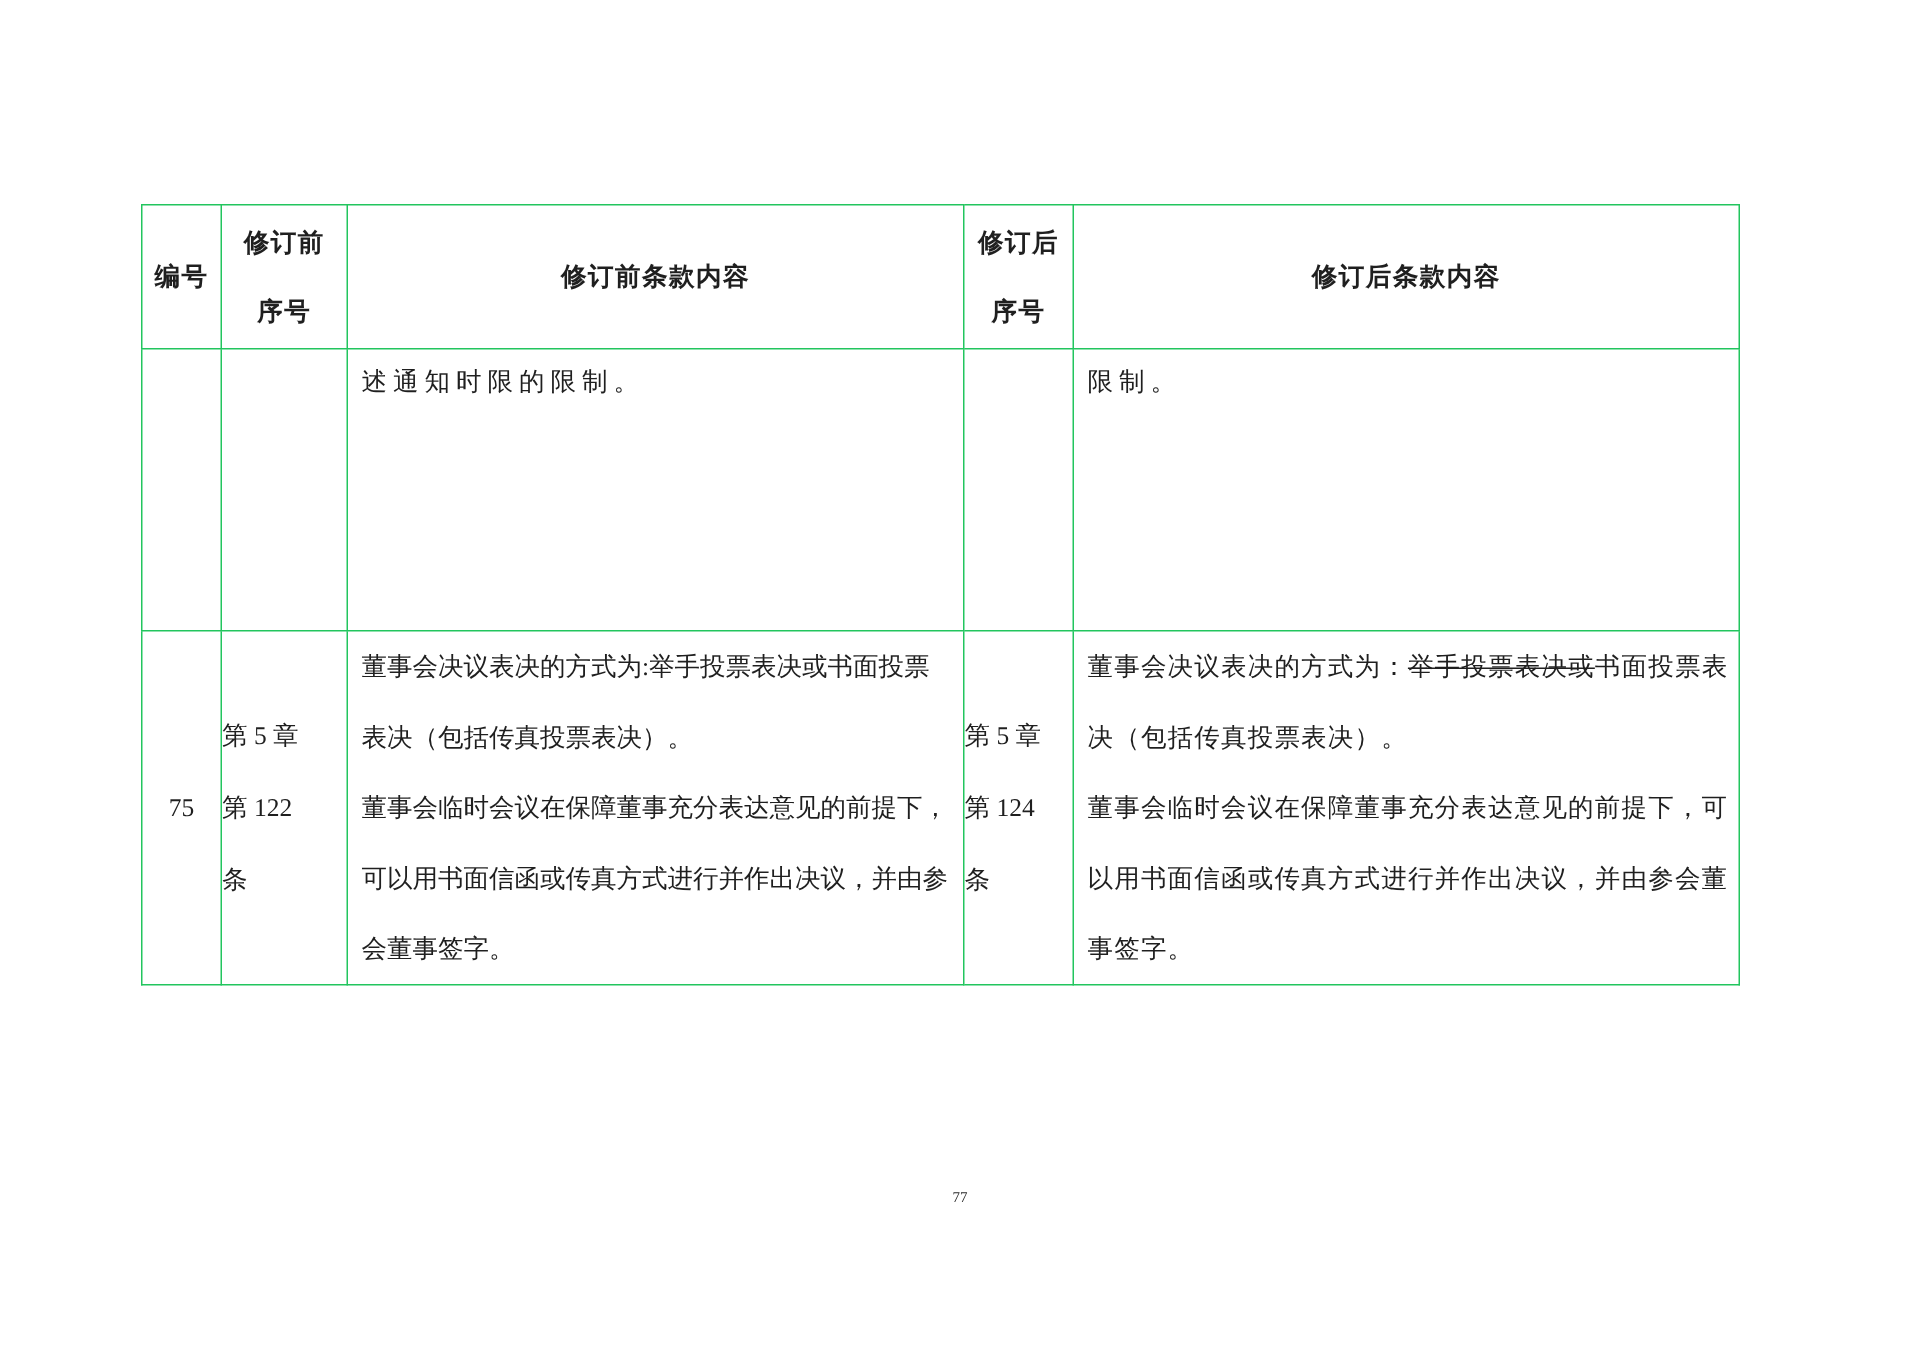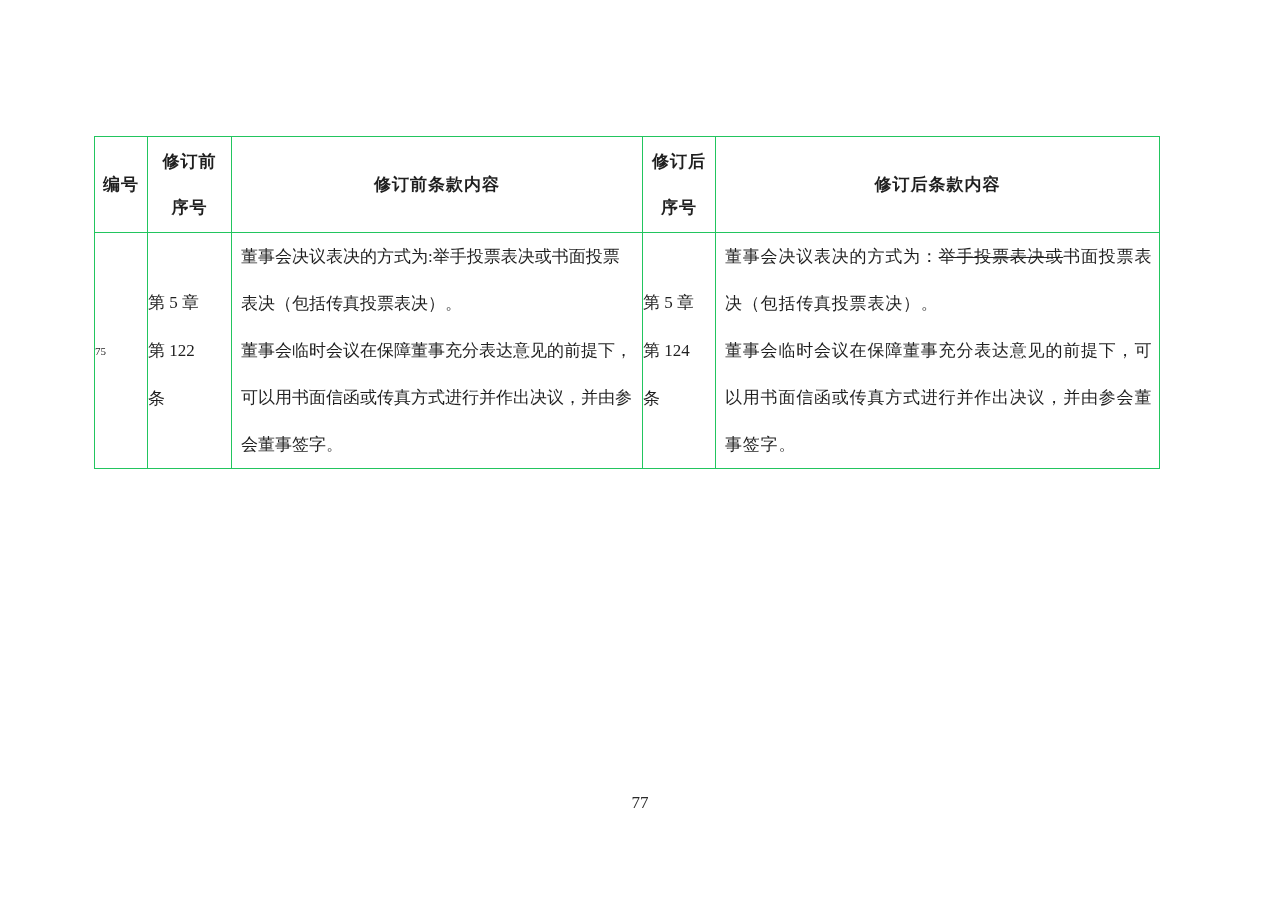--- a/index.html
+++ b/index.html
@@ -30,22 +30,22 @@
     font-size: 17px;
     text-align: center;
     line-height: 46px;
     white-space: pre-line;
     letter-spacing: 1px;
   }
   tr.h-row  { height: 96px; }
   tr.row-1  { height: 188px; }
   tr.row-2  { height: 234px; }
   td.id-cell {
-    text-align: left;
-    font-size: 11px;
+    text-align: center;
+    font-size: 17px;
   }
   td.no-cell {
     text-align: left;
     font-size: 17px;
     line-height: 48px;
     white-space: pre-line;
   }
   td.content-cell {
     vertical-align: top;
     font-size: 17px;
@@ -65,21 +65,21 @@
   .content-cell p { margin: 0; }
   .strike {
     text-decoration: line-through;
     text-decoration-thickness: 1px;
     text-decoration-color: #1f1f1f;
   }
   .page-number {
     position: absolute;
     top: 793px; left: 0; right: 0;
     text-align: center;
-    font-size: 17px;
+    font-size: 10px;
     color: #2a2a2a;
   }
 </style>
 </head>
 <body>
 
 <div>
 
   <table class="doc-table">
     <colgroup>
@@ -94,20 +94,31 @@
         <tr class="h-row">
       <th>编号</th>
       <th>修订前
 序号</th>
       <th>修订前条款内容</th>
       <th>修订后
 序号</th>
       <th>修订后条款内容</th>
     </tr>
 
+    <tr class="row-1">
+      <td class="id-cell"></td>
+      <td class="no-cell"></td>
+      <td class="content-cell pre">
+        <p>述通知时限的限制。</p>
+      </td>
+      <td class="no-cell"></td>
+      <td class="content-cell post">
+        <p>限制。</p>
+      </td>
+    </tr>
 
     <tr class="row-2">
       <td class="id-cell">75</td>
       <td class="no-cell">第 5 章
 第 122
 条</td>
       <td class="content-cell pre">
         <p>董事会决议表决的方式为:举手投票表决或书面投票表决（包括传真投票表决）。</p>
         <p>董事会临时会议在保障董事充分表达意见的前提下，可以用书面信函或传真方式进行并作出决议，并由参会董事签字。</p>
       </td>

